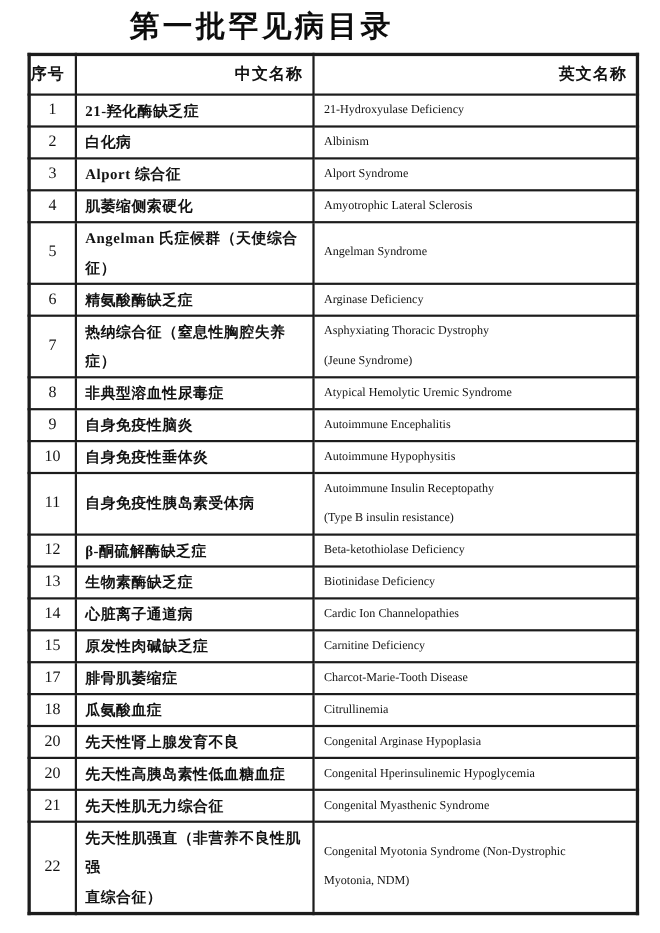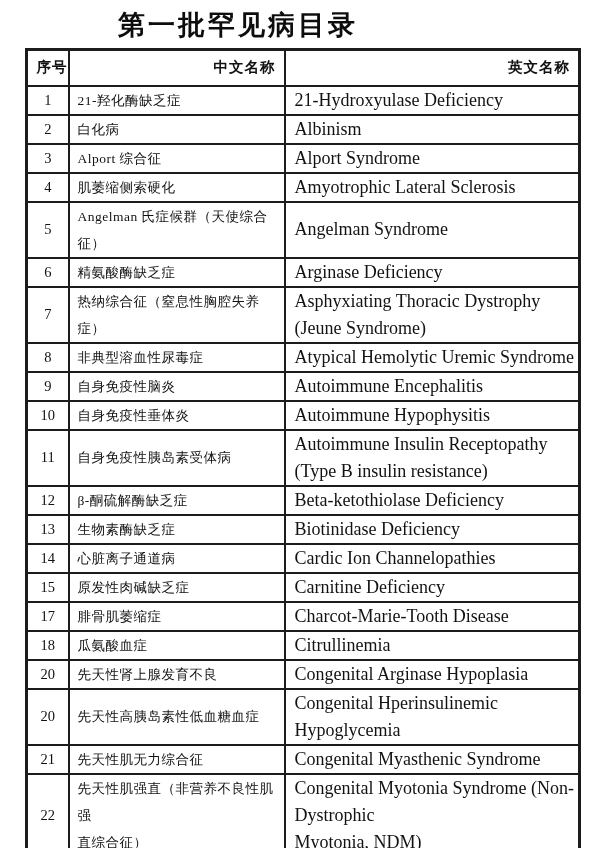--- a/index.html
+++ b/index.html
@@ -43,36 +43,36 @@
     color:var(--ink);
   }
   th{
     height:36px;
     font-size:14.5px;
     font-weight:700;
     text-align:right;
     padding:0 8px;
     letter-spacing:1px;
   }
-  th.h-no{text-align:right;padding:0;}
+  th.h-no{text-align:left;padding:0;}
   td{line-height:27px;}
   td.cell-no{
     text-align:center;
     font-size:14.5px;
     font-family:"Liberation Serif","DejaVu Serif",serif;
   }
   td.cell-cn{
     font-size:13.5px;
-    font-weight:400;
+    font-weight:700;
     letter-spacing:0.5px;
     padding:0 2px 0 8px;
     white-space:pre-line;
   }
   td.cell-en{
-    font-size:18px;
+    font-size:11px;
     padding:0 4px 0 9px;
     white-space:pre-line;
   }
 </style>
 </head>
 <body>
 
 <div class="page">
   <h1 class="doc-title">第一批罕见病目录</h1>
 

